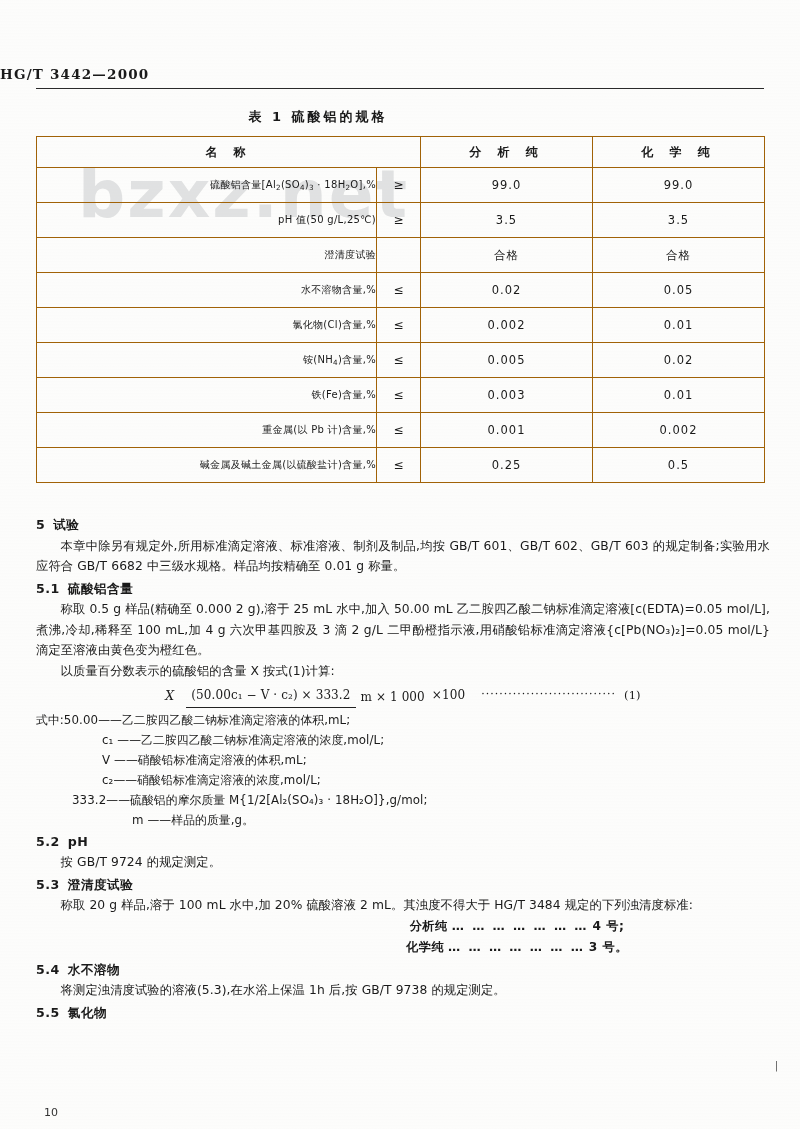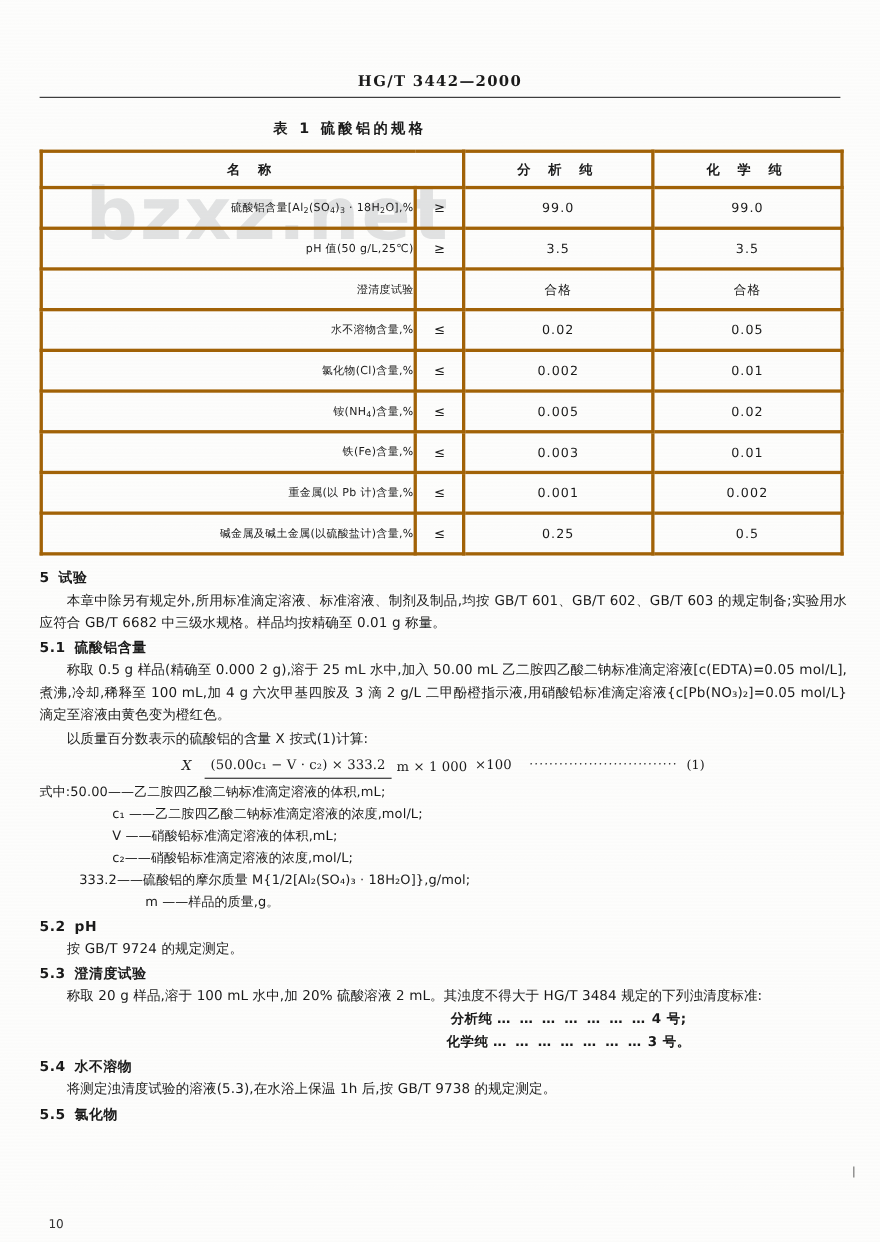--- a/index.html
+++ b/index.html
@@ -48,21 +48,20 @@
     white-space: nowrap;
     margin-top: 28px;
   }
 
   
   .doc-header {
     position: absolute;
     top: 66px;
     left: 0;
     width: 800px;
-    text-align: center;
     font-size: 13.5px;
     font-weight: bold;
     letter-spacing: 1.2px;
     font-family: "DejaVu Serif", "Liberation Serif", serif;
   }
   .header-rule {
     position: absolute;
     top: 88px;
     left: 36px;
     width: 728px;
@@ -87,21 +86,21 @@
     left: 36px;
     width: 728px;
   }
   table.spec {
     border-collapse: collapse;
     width: 728px;
     font-size: 11.5px;
     table-layout: fixed;
   }
   table.spec th, table.spec td {
-    border: 3px solid #a16207;
+    border: 1px solid #a16207;
     padding: 0;
     height: 34px;
     vertical-align: middle;
   }
   table.spec thead th {
     height: 30px;
     font-weight: bold;
     letter-spacing: 6px;
     text-align: center;
     font-size: 12px;

